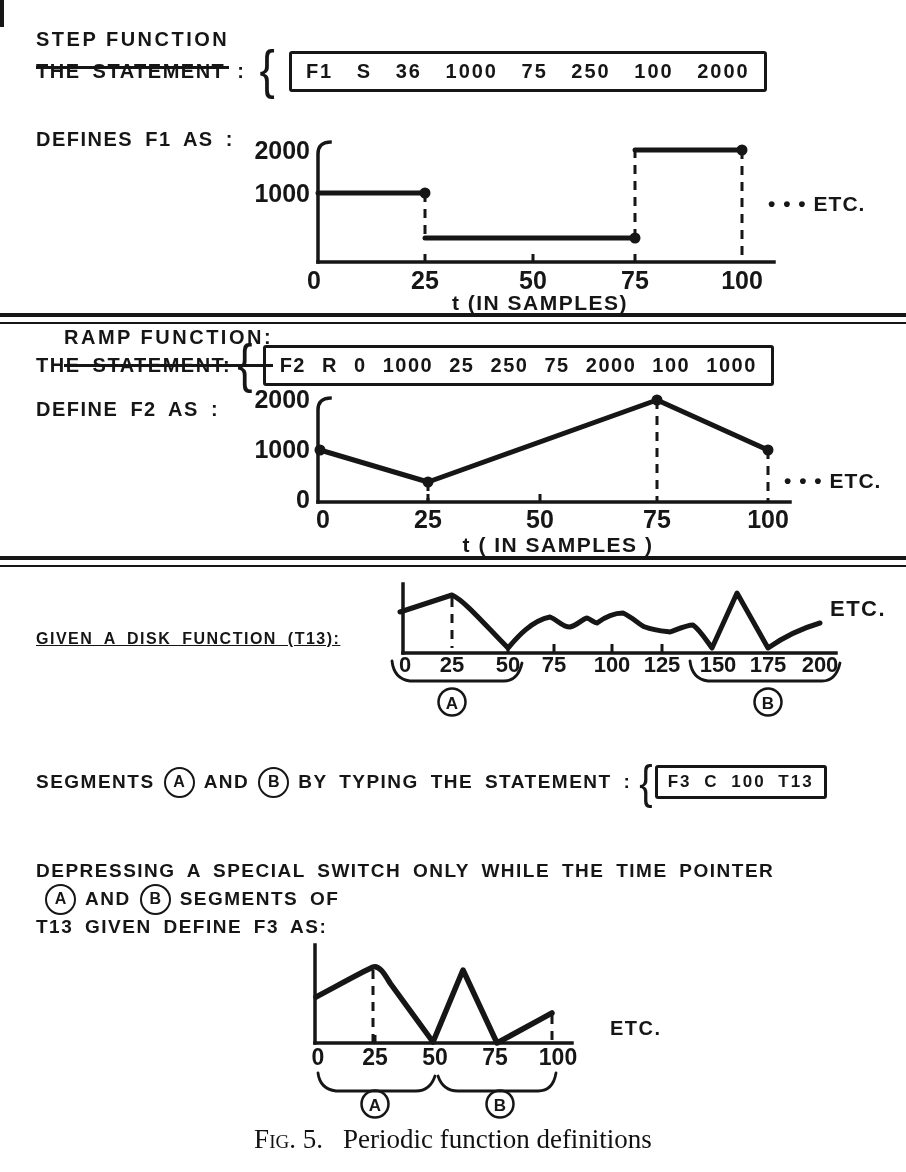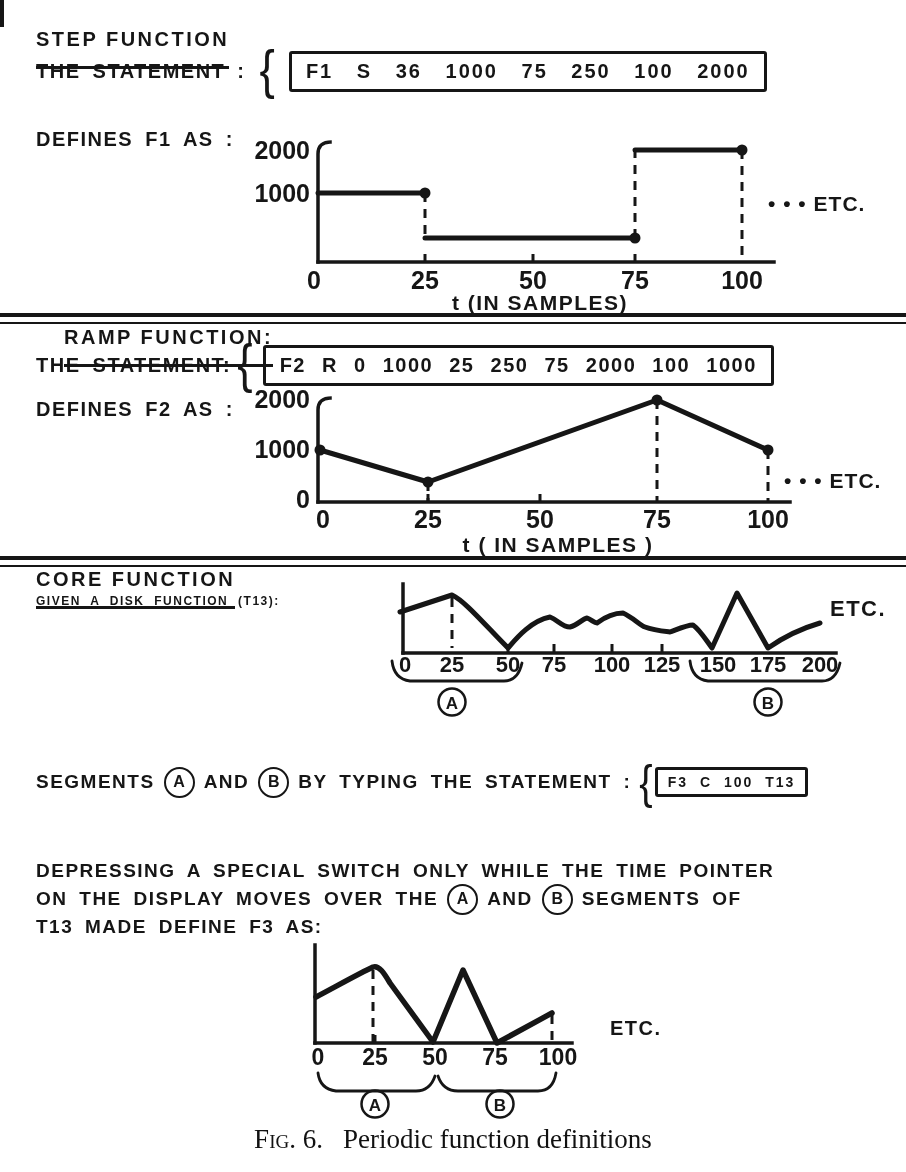--- a/index.html
+++ b/index.html
@@ -6,21 +6,21 @@
   .page{position:relative;width:906px;height:1172px;background:#ffffff;
         font-family:"Liberation Sans",sans-serif;color:#161616;overflow:hidden;}
   .abs{position:absolute;}
   .hand{font-weight:bold;font-size:19px;letter-spacing:1.5px;word-spacing:5px;white-space:nowrap;}
   .sec-title{font-weight:bold;font-size:20px;letter-spacing:2.5px;
              border-bottom:3px solid #161616;padding-bottom:15px;display:inline-block;}
   .stmt-box{display:inline-block;border:3.5px solid #161616;border-radius:3px;
             padding:6px 14px;font-weight:bold;font-size:20px;letter-spacing:2px;
             word-spacing:16px;white-space:nowrap;}
   .stmt-box.tight{word-spacing:9px;letter-spacing:1.5px;}
-  .stmt-box.small{word-spacing:6px;padding:4px 10px;font-size:14px;}
+  .stmt-box.small{word-spacing:6px;padding:4px 10px;font-size:17px;}
   .brace{font-size:46px;font-weight:400;line-height:0.9;transform:scaleY(1.15);display:inline-block;}
   .row{display:flex;align-items:center;}
   .circle-letter{display:inline-flex;width:27px;height:27px;border:2.5px solid #161616;
                  border-radius:50%;align-items:center;justify-content:center;
                  font-size:16px;font-weight:bold;letter-spacing:0;flex:none;}
   .rule-double{position:absolute;left:0;width:906px;height:5px;
                border-top:4px solid #161616;border-bottom:2.5px solid #161616;}
   .scan-mark{position:absolute;left:0;top:0;width:4px;height:27px;background:#161616;}
   svg{position:absolute;overflow:visible;}
   svg text{font-family:"Liberation Sans",sans-serif;font-weight:bold;fill:#161616;}
@@ -82,21 +82,21 @@
   <div class="rule-double" style="top:313px;"></div>
 
   <div class="abs" style="left:36px;top:326px;margin-left:28px;">
     <span class="sec-title">RAMP FUNCTION:</span>
   </div>
   <div class="abs row" style="left:36px;top:342px;height:46px;">
     <span class="hand" style="font-size:20px;">THE STATEMENT:</span>
     <span class="brace" style="margin:0 10px 0 6px;">{</span>
     <span class="stmt-box tight">F2 R 0 1000 25 250 75 2000 100 1000</span>
   </div>
-  <div class="abs hand" style="left:36px;top:398px;font-size:20px;">DEFINES F2 AS :</div>
+  <div class="abs hand" style="left:36px;top:398px;font-size:20px;">DEFINE F2 AS :</div>
 
   <svg style="left:190px;top:390px;" width="716" height="168" viewBox="0 0 716 168">
     <g>
       <path class="ax" d="M140,8 Q128,8 128,20 V112"></path>
       <path class="ax" d="M128,112 H600"></path>
       <path class="tick" d="M350,112 v-8 M238,112 v-8"></path>
     </g>
     <g>
       <path class="seg" d="M130,60 L238,92 L467,10 L578,60"></path>
       <path class="dash" d="M238,92 V112"></path>
@@ -114,24 +114,21 @@
     <text x="238" y="138" font-size="25" text-anchor="middle">25</text>
     <text x="350" y="138" font-size="25" text-anchor="middle">50</text>
     <text x="467" y="138" font-size="25" text-anchor="middle">75</text>
     <text x="578" y="138" font-size="25" text-anchor="middle">100</text>
     <text x="594" y="98" font-size="21" letter-spacing="1">• • • ETC.</text>
     <text x="368" y="162" font-size="21" text-anchor="middle" letter-spacing="1.5">t ( IN SAMPLES )</text>
   </svg>
 
   <div class="rule-double" style="top:556px;"></div>
 
-  <div class="abs" style="left:36px;top:568px;">
-    <span class="sec-title">CORE FUNCTION</span>
-  </div>
-  <div class="abs hand" style="left:36px;top:594px;font-size:12px;">GIVEN A DISK FUNCTION (T13):</div>
+  <div class="abs hand" style="left:36px;top:630px;font-size:16px;text-decoration:underline;">GIVEN A DISK FUNCTION (T13):</div>
 
   <svg style="left:388px;top:562px;" width="518" height="165" viewBox="0 0 518 165">
     <g>
       <path class="ax" d="M15,22 V91"></path>
       <path class="ax" d="M15,91 H448"></path>
       <path class="tick" d="M120,91 v-9 M166,91 v-9 M224,91 v-9 M274,91 v-9"></path>
     </g>
     <path class="seg" d="M12,50 L64,33 C77,39 97,63 120,86 C127,78 142,59 162,55 C170,58 174,65 182,65
          C190,63 194,57 199,56 C204,58 206,61 209,61 C217,55 227,51 235,51
          C244,55 252,63 257,65 C265,68 274,69 282,70 C290,67 299,63 305,63
@@ -164,27 +161,26 @@
     <span class="circle-letter" style="margin:0 9px;">A</span>
     <span class="hand">AND</span>
     <span class="circle-letter" style="margin:0 9px;">B</span>
     <span class="hand">BY TYPING THE STATEMENT :</span>
     <span class="brace" style="margin:0 2px 0 8px;font-size:40px;">{</span>
     <span class="stmt-box small">F3 C 100 T13</span>
   </div>
 
   <div class="abs hand" style="left:36px;top:860px;">DEPRESSING A SPECIAL SWITCH ONLY WHILE THE TIME POINTER</div>
   <div class="abs row" style="left:36px;top:884px;height:30px;">
-    <span class="hand">ON THE DISPLAY MOVES OVER THE</span>
     <span class="circle-letter" style="margin:0 9px;">A</span>
     <span class="hand">AND</span>
     <span class="circle-letter" style="margin:0 9px;">B</span>
     <span class="hand">SEGMENTS OF</span>
   </div>
-  <div class="abs hand" style="left:36px;top:916px;">T13 MADE DEFINE F3 AS:</div>
+  <div class="abs hand" style="left:36px;top:916px;">T13 GIVEN DEFINE F3 AS:</div>
 
   <svg style="left:240px;top:933px;" width="470" height="186" viewBox="0 0 470 186">
     <g>
       <path class="ax" d="M75,12 V110"></path>
       <path class="ax" d="M75,110 H332"></path>
       <path class="tick" d="M135,110 v-8"></path>
     </g>
     <path class="seg" style="stroke-width:5.5" d="M76,64 C95,54 120,40 133,34 C139,32 144,40 150,50 L193,109 L223,37 L257,110 L312,80"></path>
     <path class="dash" d="M133,37 V110"></path>
     <path class="dash" d="M312,82 V110"></path>
@@ -200,15 +196,15 @@
     </g>
     <g>
       <path class="bracepath" d="M198,143 Q203,158 218,158 L298,158 Q313,158 316,140"></path>
       <circle class="circ" cx="260" cy="171" r="13.5"></circle>
       <text x="260" y="178" font-size="17" text-anchor="middle">B</text>
     </g>
     <text x="370" y="102" font-size="20" letter-spacing="1.5">ETC.</text>
   </svg>
 
   <div class="caption">
-    <span class="prefix">Fig. 6.</span><span>Periodic function definitions</span>
+    <span class="prefix">Fig. 5.</span><span>Periodic function definitions</span>
   </div>
 </div>
 
 </body></html>

